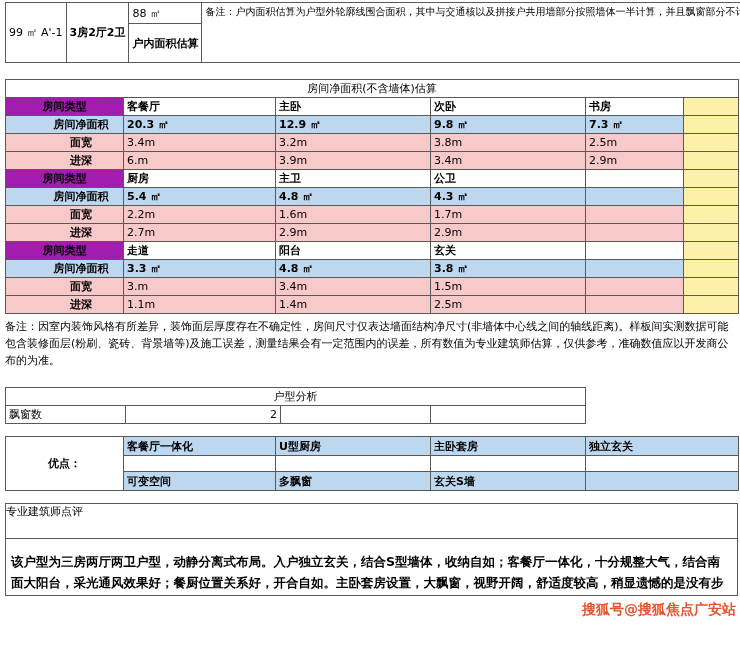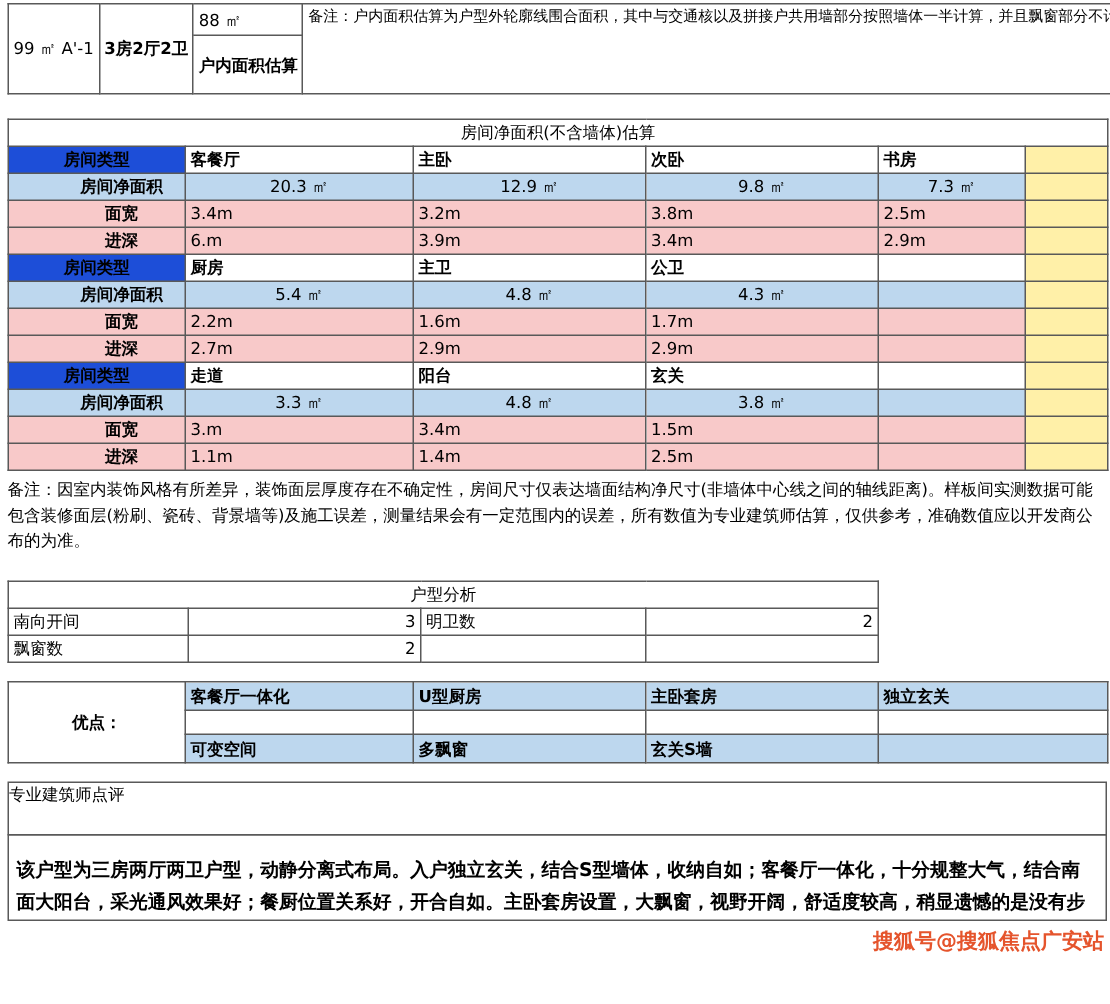--- a/index.html
+++ b/index.html
@@ -20,22 +20,22 @@
 
   
   .header-table td{font-size:10px;}
   .note-cell{vertical-align:top;white-space:normal;}
   .note-clip{height:56px;line-height:13.5px;overflow:hidden;font-size:10px;}
 
   
   .title-row td{text-align:center;height:16px;background:#fff;}
   .main-table td.lbl{text-align:center;font-weight:bold;}
   .r-type td{background:#ffffff;font-weight:bold;}
-  .r-type td.lbl{background:#1d4ed8;}
-  .r-area td{background:#bdd7ee;font-weight:normal;text-align:center;}
+  .r-type td.lbl{background:#a21caf;}
+  .r-area td{background:#bdd7ee;font-weight:bold;}
   .r-wd td{background:#f8c9c9;font-weight:normal;}
   .r-area td.lbl,.r-wd td.lbl{font-weight:bold;padding-left:36px;}
   .main-table td.yellow{background:#fff0a8;}
 
   
   .block-note{width:730px;margin-top:4px;font-size:11px;line-height:17px;}
 
   
   .analysis-table td{height:16px;}
 
@@ -212,26 +212,20 @@
         <col style="width:120px">
         <col style="width:155px">
         <col style="width:150px">
         <col style="width:155px">
       </colgroup>
     <tbody>
       <tr class="title-row">
           <td colspan="4">户型分析</td>
         </tr>
       <tr>
-        <td>南向开间</td>
-        <td class="right">3</td>
-        <td>明卫数</td>
-        <td class="right">2</td>
-      </tr>
-      <tr>
         <td>飘窗数</td>
         <td class="right">2</td>
         <td></td>
         <td class="right"></td>
       </tr>
     </tbody>
   </table>
 
   <table class="t pros-table" style="margin-top:12px">
     <colgroup>

